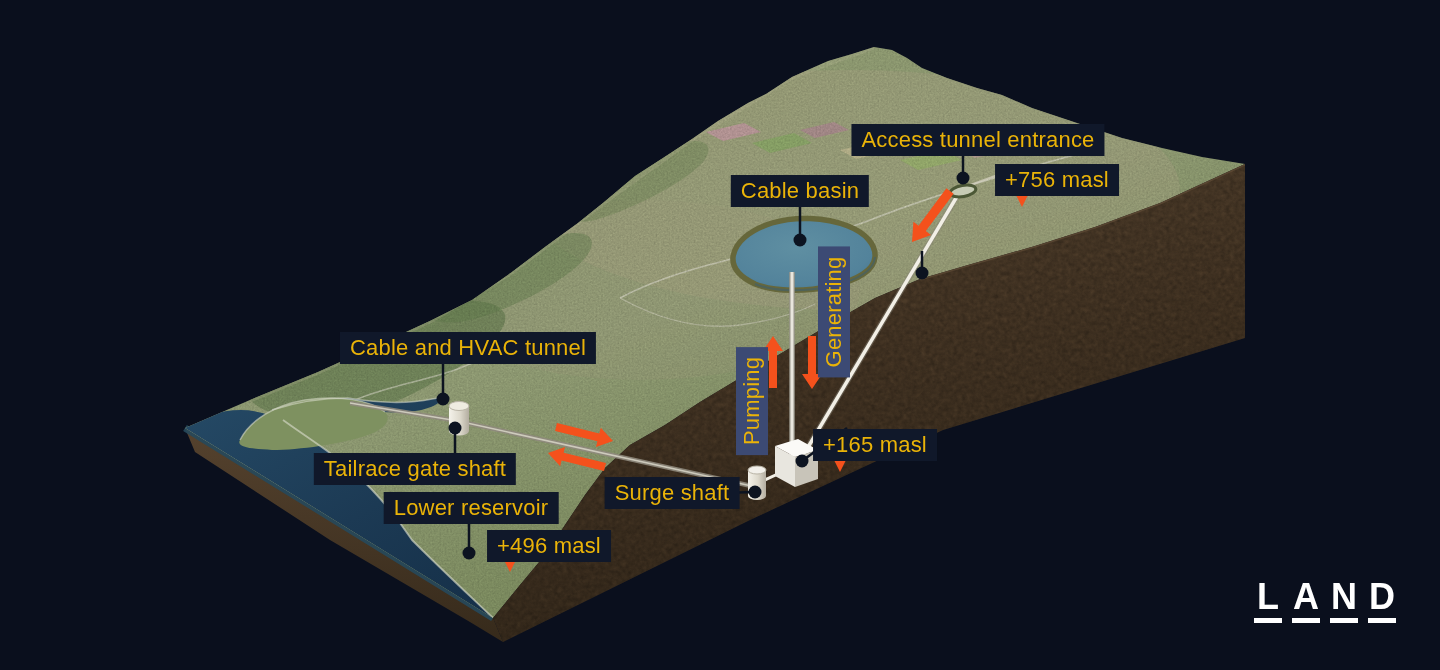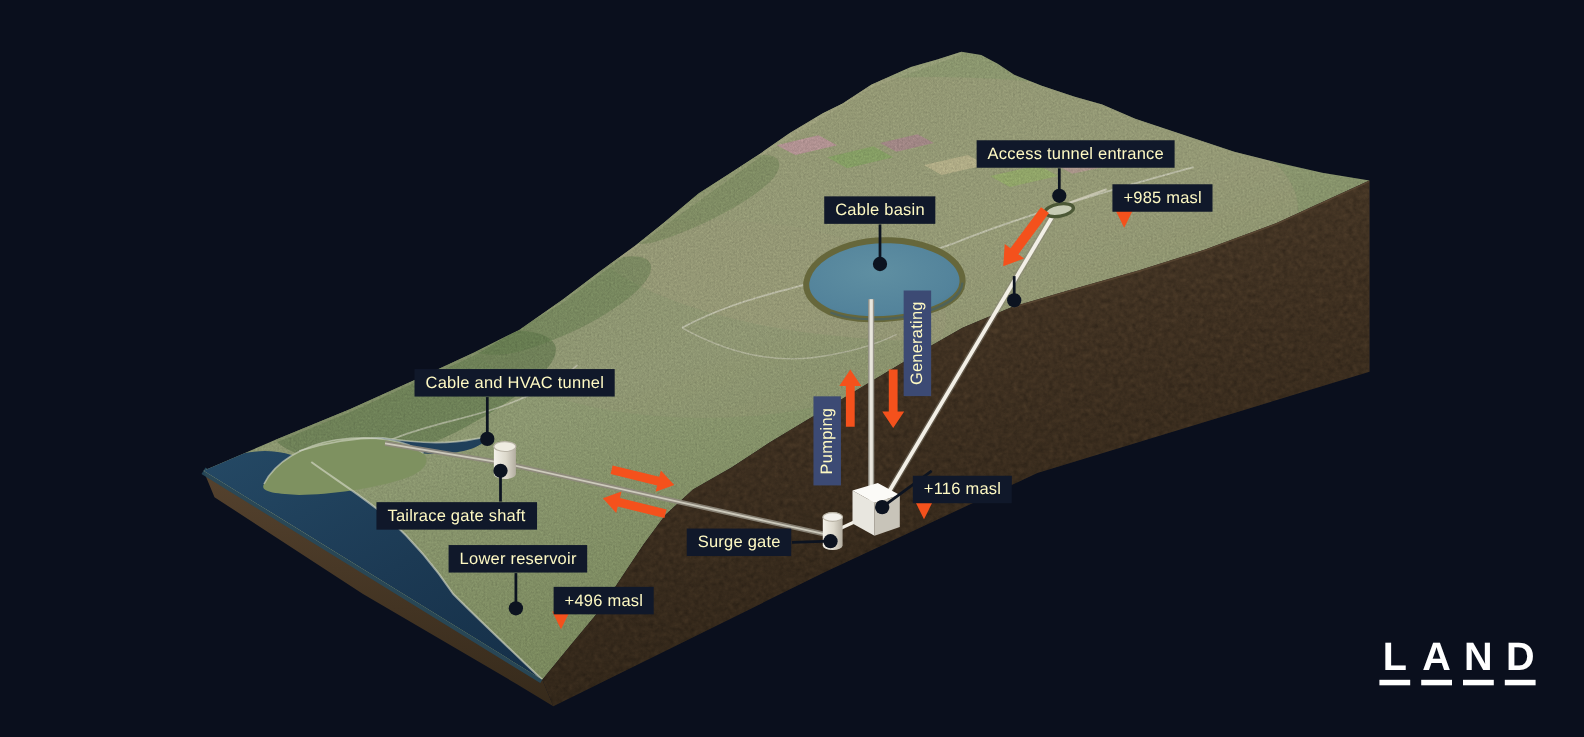--- a/index.html
+++ b/index.html
@@ -5,22 +5,22 @@
   html,body{margin:0;padding:0;}
   body{
     width:1440px;height:670px;position:relative;overflow:hidden;
     background:#0a0f1d;
     font-family:"Liberation Sans",sans-serif;
   }
   .stage{position:absolute;inset:0;}
   svg{position:absolute;left:0;top:0;}
   .label{
     position:absolute;transform:translate(-50%,-50%);
-    background:#10182a;color:#fef9c3;
-    font-size:15px;line-height:1;padding:5px 10px;
+    background:#10182a;color:#eab308;
+    font-size:22px;line-height:1;padding:5px 10px;
     white-space:nowrap;letter-spacing:.2px;
   }
   .label.mode{
     background:#3c4a74;
     writing-mode:vertical-rl;
     transform:translate(-50%,-50%) rotate(180deg);
     padding:10px 5px;
   }
   .logo{
     position:absolute;left:1254px;top:579px;
@@ -193,26 +193,26 @@
     <circle cx="922" cy="273" r="6.5"></circle>
     <circle cx="802" cy="461" r="6.5"></circle>
     <circle cx="755" cy="492" r="6.5"></circle>
     <circle cx="443" cy="399" r="6.5"></circle>
     <circle cx="455" cy="428" r="6.5"></circle>
     <circle cx="469" cy="553" r="6.5"></circle>
   </g>
 </svg>
 
 <div class="label" style="left:978px;top:140px">Access tunnel entrance</div>
-<div class="label" style="left:1057px;top:180px">+985 masl</div>
+<div class="label" style="left:1057px;top:180px">+756 masl</div>
 <div class="label" style="left:800px;top:191px">Cable basin</div>
 <div class="label mode" style="left:834px;top:312px">Generating</div>
 <div class="label mode" style="left:752px;top:401px">Pumping</div>
-<div class="label" style="left:875px;top:445px">+116 masl</div>
-<div class="label" style="left:672px;top:493px">Surge gate</div>
+<div class="label" style="left:875px;top:445px">+165 masl</div>
+<div class="label" style="left:672px;top:493px">Surge shaft</div>
 <div class="label" style="left:468px;top:348px">Cable and HVAC tunnel</div>
 <div class="label" style="left:471px;top:508px">Lower reservoir</div>
 <div class="label" style="left:415px;top:469px">Tailrace gate shaft</div>
 <div class="label" style="left:549px;top:546px">+496 masl</div>
 
 <div class="logo">
   <div class="logo-seg">
     <span class="logo-letter">L</span>
     <div class="logo-underline"></div>
   </div>

